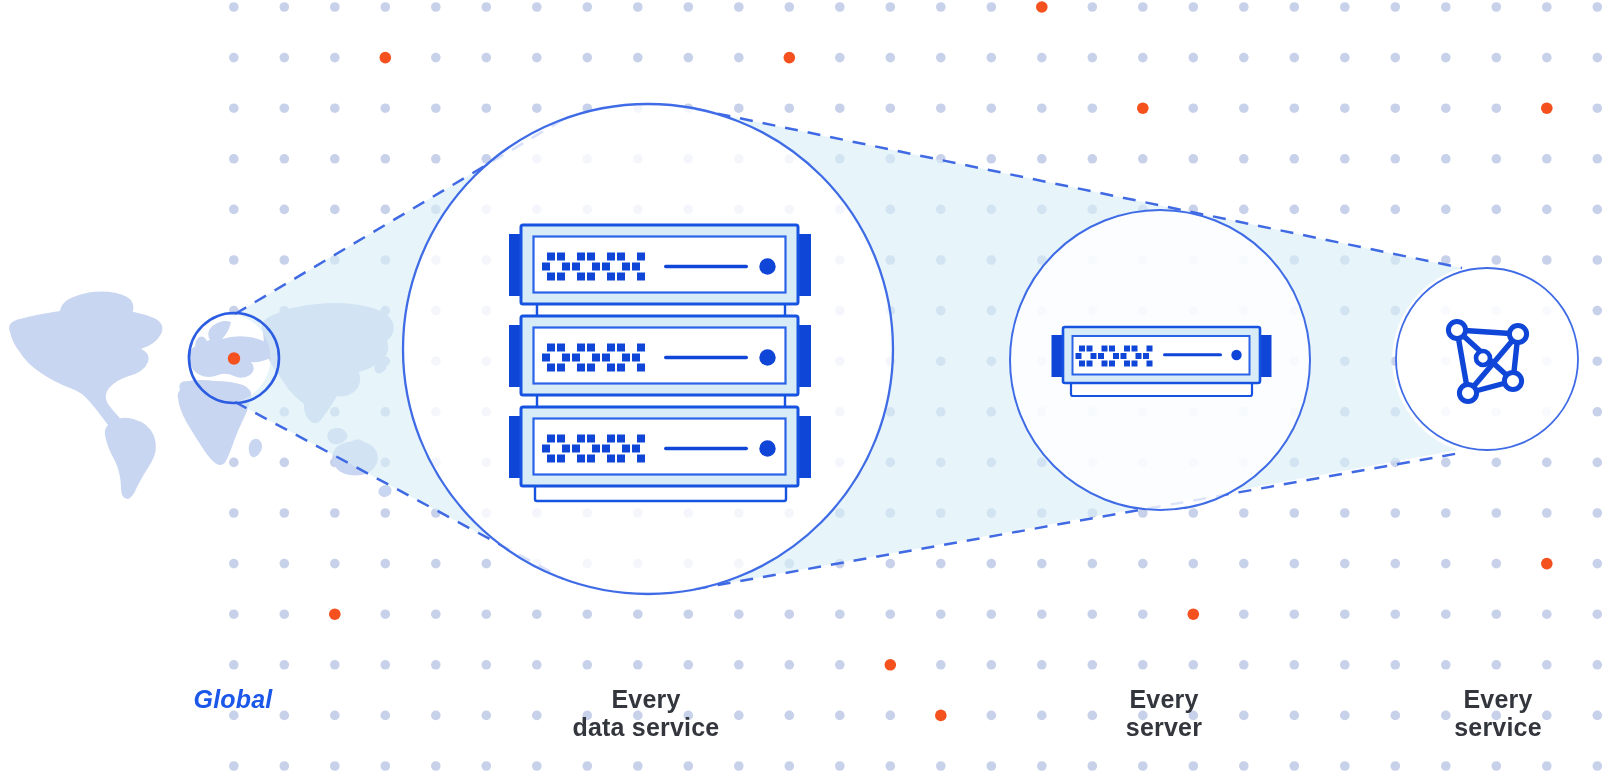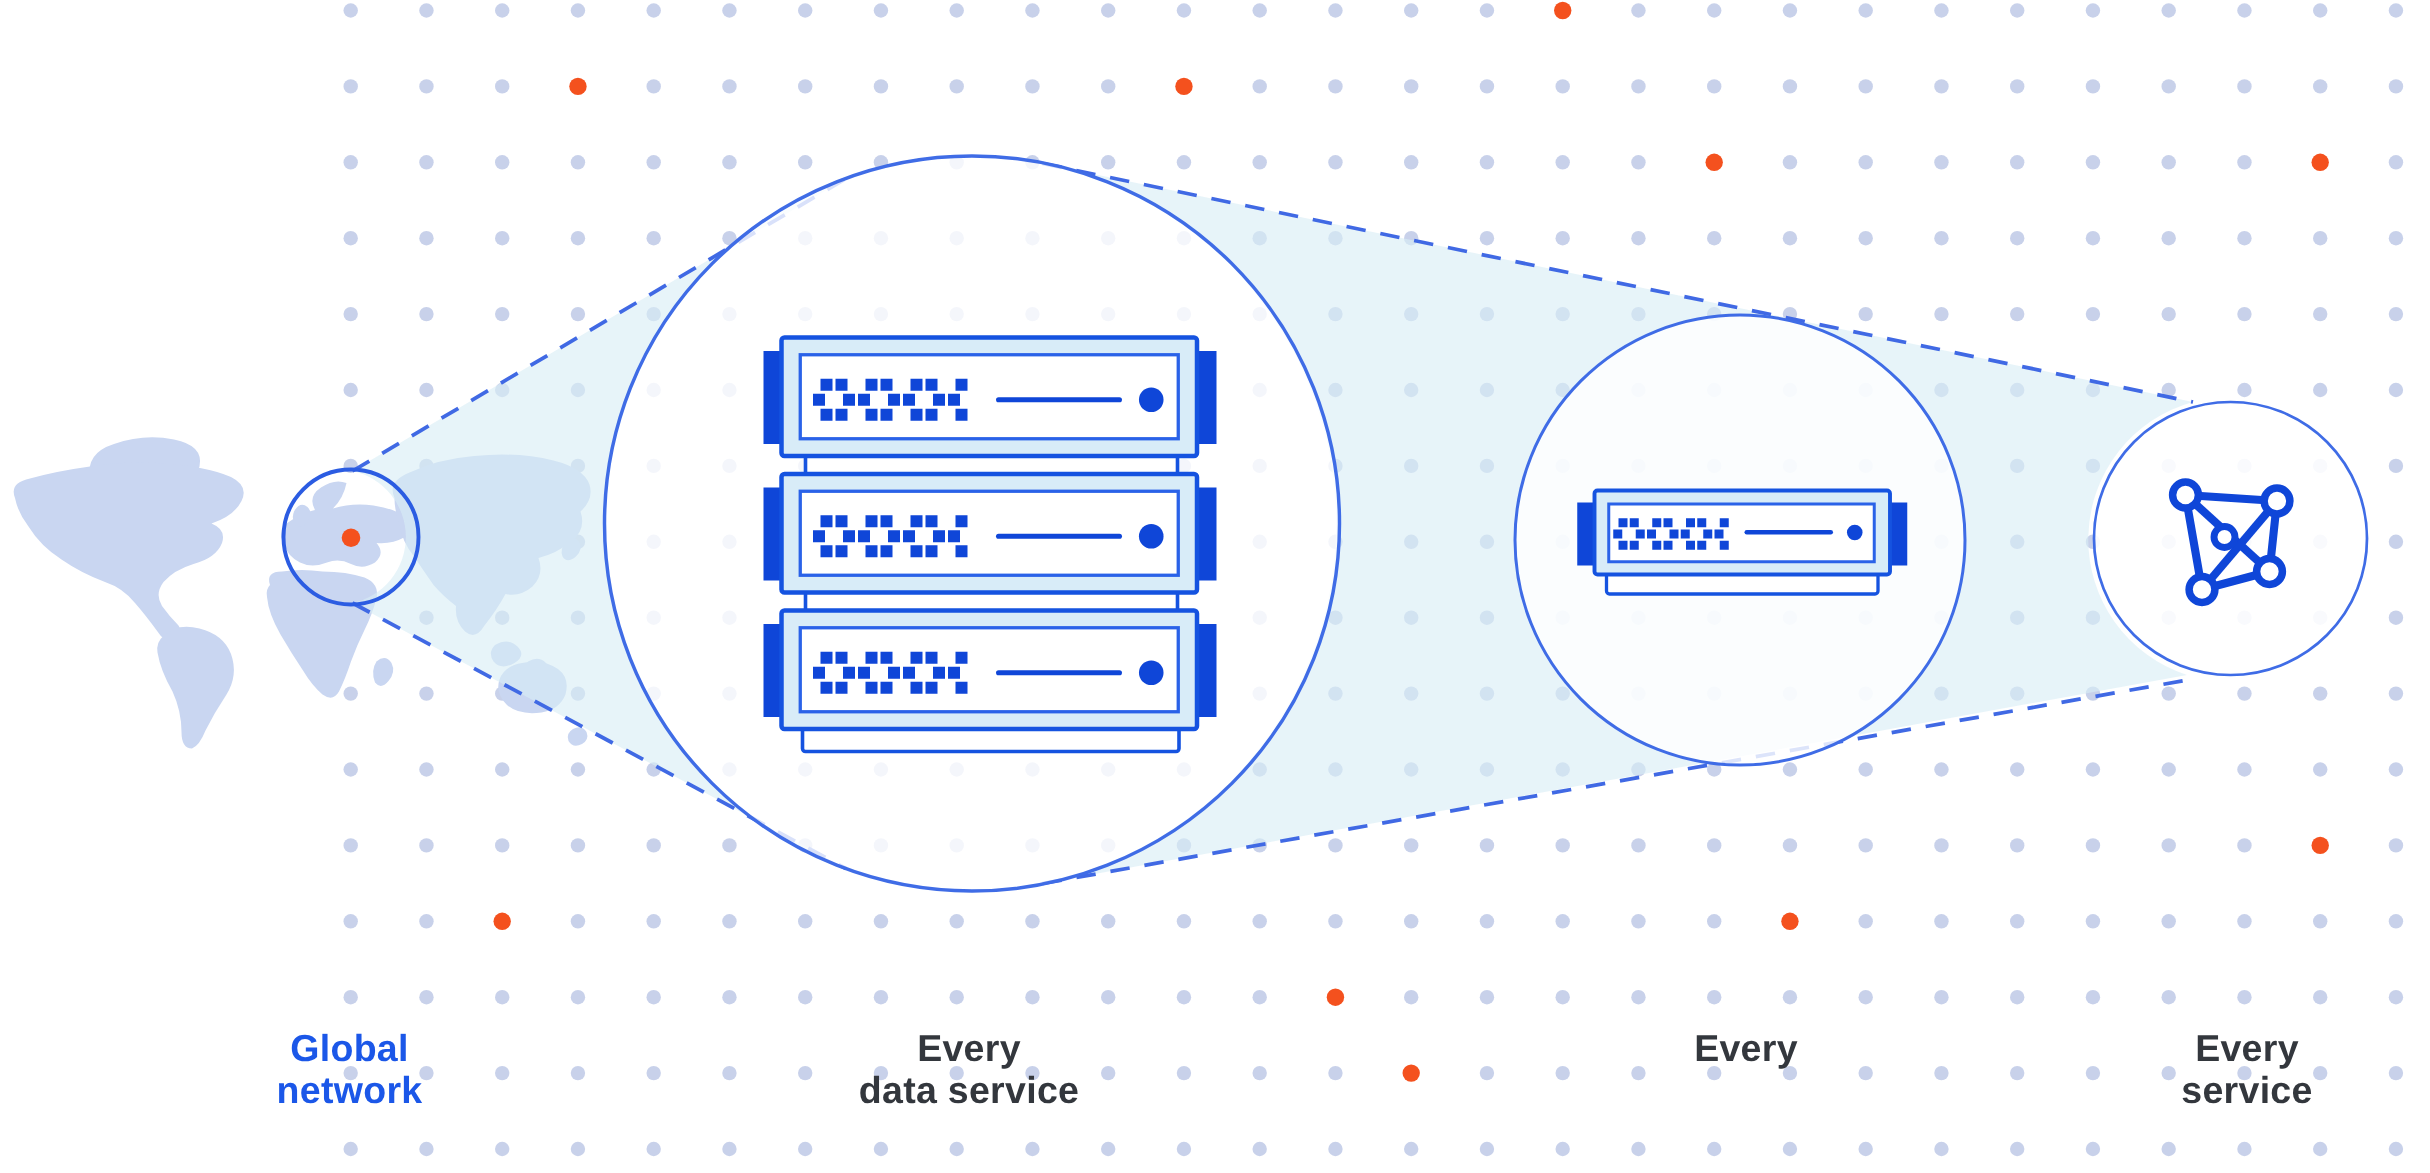--- a/index.html
+++ b/index.html
@@ -19,21 +19,21 @@
   .cone{fill:var(--cone_fill,#d8eef6);fill-opacity:.62;}
   .dashed{stroke:var(--dashed_line,#4069e4);stroke-width:2.5;stroke-dasharray:13 10;fill:none;}
   .big-circle{fill:rgba(255,255,255,.8);stroke:var(--circle_stroke,#3f6ce6);stroke-width:2.3;}
   .mid-circle{fill:rgba(255,255,255,.82);stroke:var(--circle_stroke,#3f6ce6);stroke-width:2;}
   .small-circle{fill:rgba(255,255,255,.88);stroke:var(--circle_stroke,#3f6ce6);stroke-width:1.8;}
   .focus-circle{fill:none;stroke:var(--circle_stroke_small,#2b5ce2);stroke-width:2.6;}
 
   .stage-label{position:absolute;top:685px;width:300px;text-align:center;
                font-weight:700;font-size:25px;line-height:28px;letter-spacing:.2px;
                color:var(--label_dark,#33373d);}
-  .stage-label.blue{color:var(--accent_blue,#1b57e8);}
+  .stage-label.blue{color:var(--accent_blue,#1b57e8);font-style:italic;}
   .stage-label span{display:block;}
 </style>
 </head>
 <body>
 
 <div id="canvas">
   <svg id="scene" width="1620" height="782" viewBox="0 0 1620 782">
 
     <defs>
 
@@ -604,26 +604,26 @@
         <circle cx="1518" cy="334" r="8.6"></circle>
         <circle cx="1513" cy="381" r="8.6"></circle>
         <circle cx="1468" cy="393" r="8.6"></circle>
         <circle cx="1483" cy="358" r="7" stroke-width="4.6"></circle>
       </g>
     </g>
   </svg>
 
   <div class="stage-label blue" style="left:83px">
     <span>Global</span>
-    <span>network</span>
   </div>
   <div class="stage-label" style="left:496px">
     <span>Every</span>
     <span>data service</span>
   </div>
   <div class="stage-label" style="left:1014px">
     <span>Every</span>
+    <span>server</span>
   </div>
   <div class="stage-label" style="left:1348px">
     <span>Every</span>
     <span>service</span>
   </div>
 </div>
 
 </body></html>

